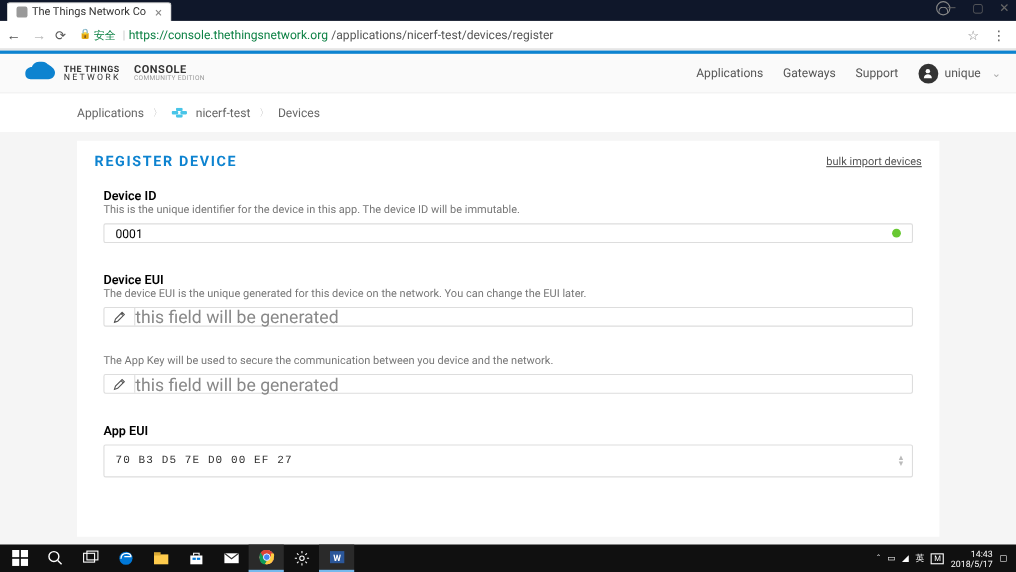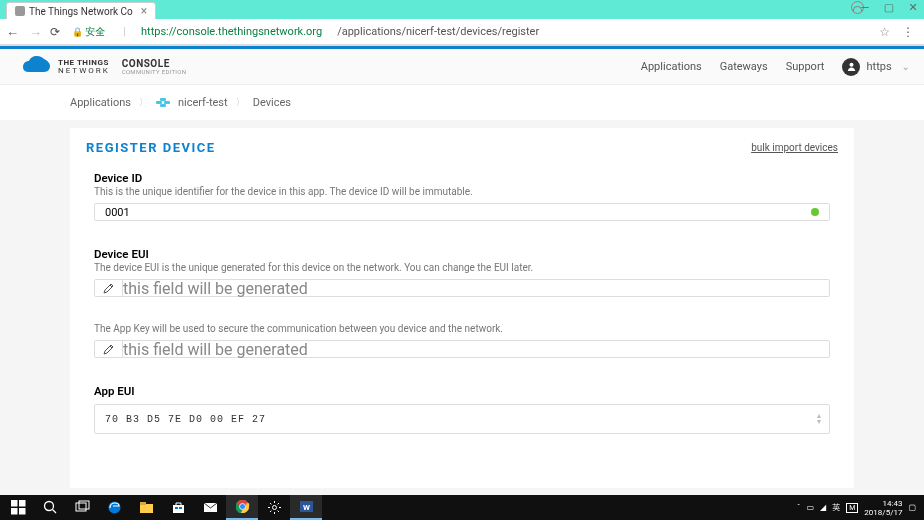--- a/index.html
+++ b/index.html
@@ -1,34 +1,34 @@
 <!DOCTYPE html>
 <html><head>
   <meta charset="utf-8">
   <style>
     * { margin: 0; padding: 0; box-sizing: border-box; font-family: -apple-system, BlinkMacSystemFont, "Segoe UI", Roboto, Arial, sans-serif; }
     body { background: #f5f5f5; width: 924px; height: 520px; overflow: hidden; position: relative; }
     
     
     .browser-top { background: #fff; border-bottom: 1px solid #ddd; }
-    .tabs-bar { height: 19px; background: #5eead4; display: flex; align-items: flex-end; padding-left: 6px; }
+    .tabs-bar { height: 19px; background: #0f172a; display: flex; align-items: flex-end; padding-left: 6px; }
     .tab { background: #fff; border: 1px solid #ccc; border-bottom: none; border-radius: 3px 3px 0 0; padding: 2px 8px; font-size: 10px; display: flex; align-items: center; gap: 4px; height: 17px; max-width: 180px; }
     .tab-favicon { width: 10px; height: 10px; background: #999; border-radius: 2px; flex-shrink: 0; }
     .tab-title { white-space: nowrap; overflow: hidden; text-overflow: ellipsis; color: #333; }
     .tab-close { color: #888; font-size: 12px; margin-left: 4px; }
     .window-controls { position: absolute; right: 4px; top: 1px; display: flex; gap: 10px; font-size: 11px; color: #666; }
     .win-ctrl { width: 14px; text-align: center; cursor: default; }
     .user-chrome-icon { position: absolute; right: 60px; top: 1px; width: 13px; height: 13px; border: 1.3px solid #888; border-radius: 50%; }
     .user-chrome-icon::after { content: ''; position: absolute; bottom: 1px; left: 1px; right: 1px; height: 5px; border: 1.3px solid #888; border-bottom: none; border-radius: 5px 5px 0 0; }
     
     .addr-bar { height: 26px; display: flex; align-items: center; padding: 0 6px; gap: 8px; font-size: 11px; border-bottom: 1px solid #ddd; }
     .nav-arrows { display: flex; gap: 10px; color: #555; }
     .nav-btn { cursor: pointer; font-size: 13px; }
     .reload-btn { font-size: 12px; color: #555; cursor: pointer; }
-    .url-box { flex: 1; display: flex; align-items: center; gap: 15px; padding: 0 4px; }
+    .url-box { flex: 1; display: flex; align-items: center; gap: 3px; padding: 0 4px; }
     .secure-chip { color: #0b8043; font-size: 10px; display: flex; align-items: center; gap: 2px; margin-right: 3px; }
     .secure-chip::before { content: '🔒'; font-size: 9px; }
     .url-host { color: #0b8043; }
     .url-path { color: #555; }
     .star-icon { color: #888; font-size: 12px; }
     .menu-dots { color: #555; padding: 0 4px; font-size: 12px; }
     
     
     .blue-line { height: 3px; background: #0d83d0; }
     .site-header { background: #fafafa; height: 36px; border-bottom: 1px solid #eee; display: flex; align-items: center; padding: 0 14px; }
@@ -139,21 +139,21 @@
     <a>Applications</a>
     <a>Gateways</a>
     <a>Support</a>
     <div class="user-block">
       <span class="avatar">
         <svg viewBox="0 0 12 12">
             <circle cx="6" cy="4" r="2.2" fill="#fff"></circle>
             <path d="M2 11c0-2.5 2-4 4-4s4 1.5 4 4z" fill="#fff"></path>
           </svg>
       </span>
-      <span>https</span>
+      <span>unique</span>
       <span class="chevron">⌄</span>
     </div>
   </div>
 </div>
 
 <div class="breadcrumb-bar">
   <a>Applications</a>
   <span class="bc-sep">〉</span>
   <span class="bc-icon">
     <svg viewBox="0 0 14 9">

